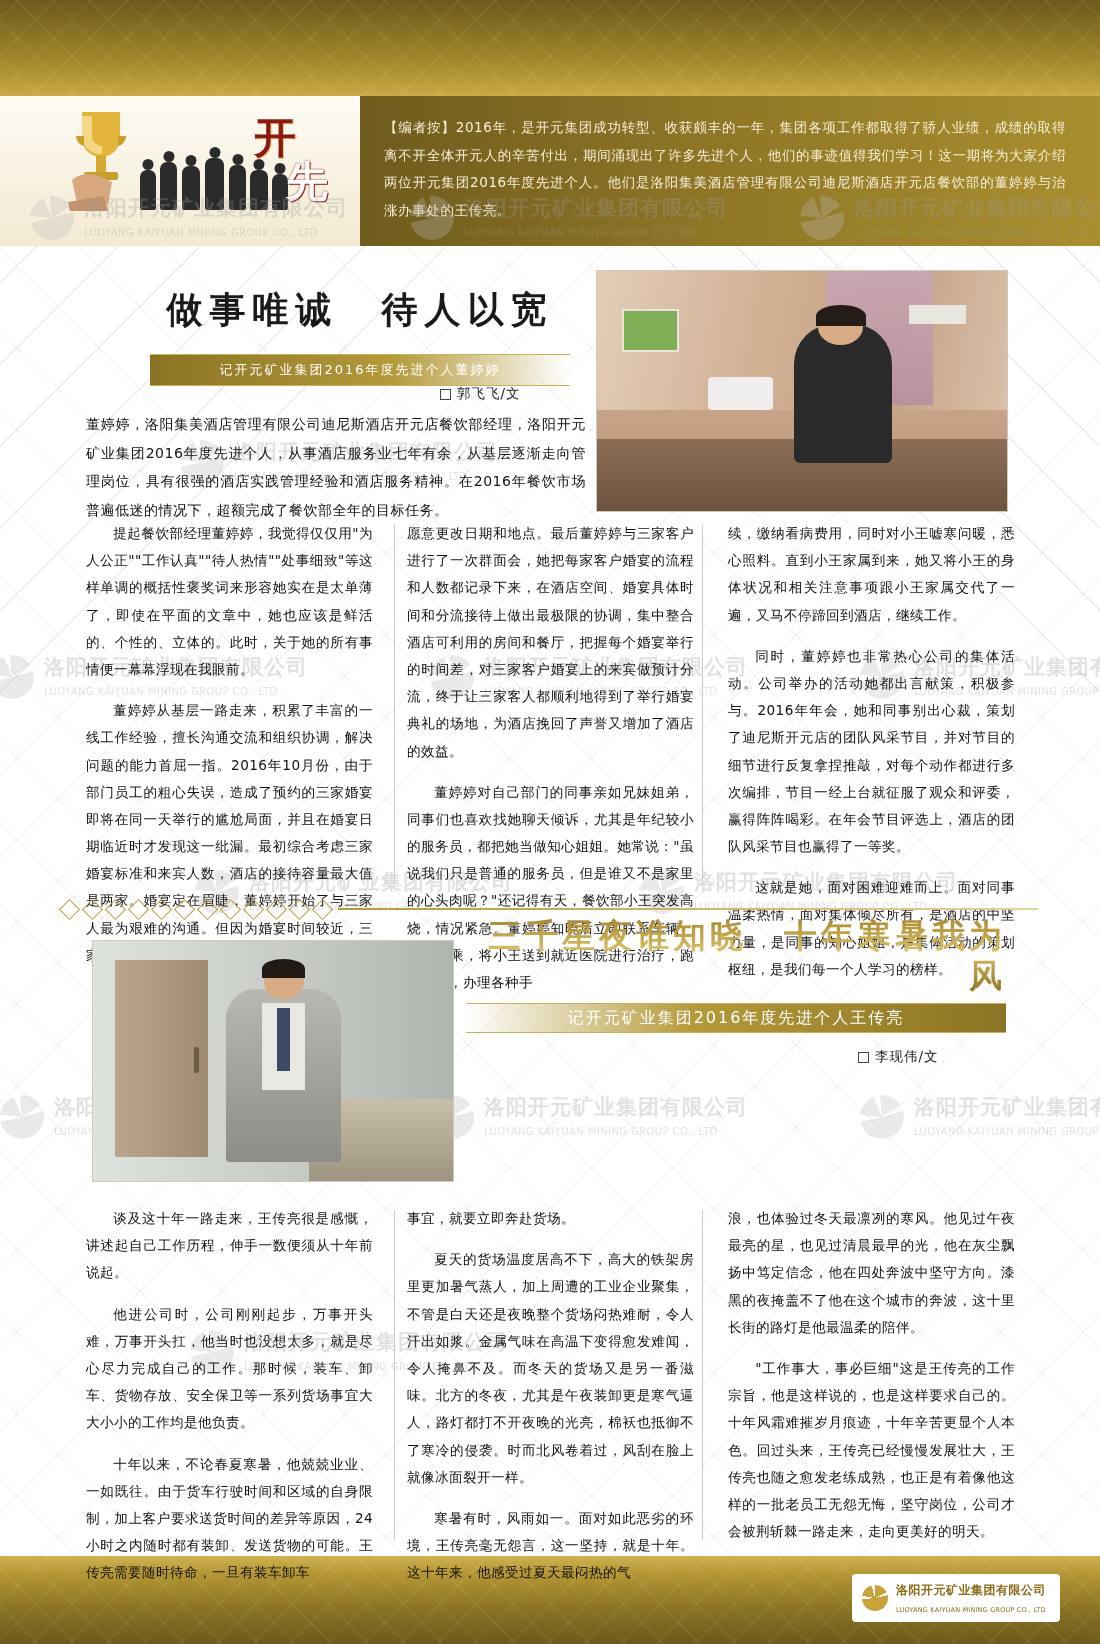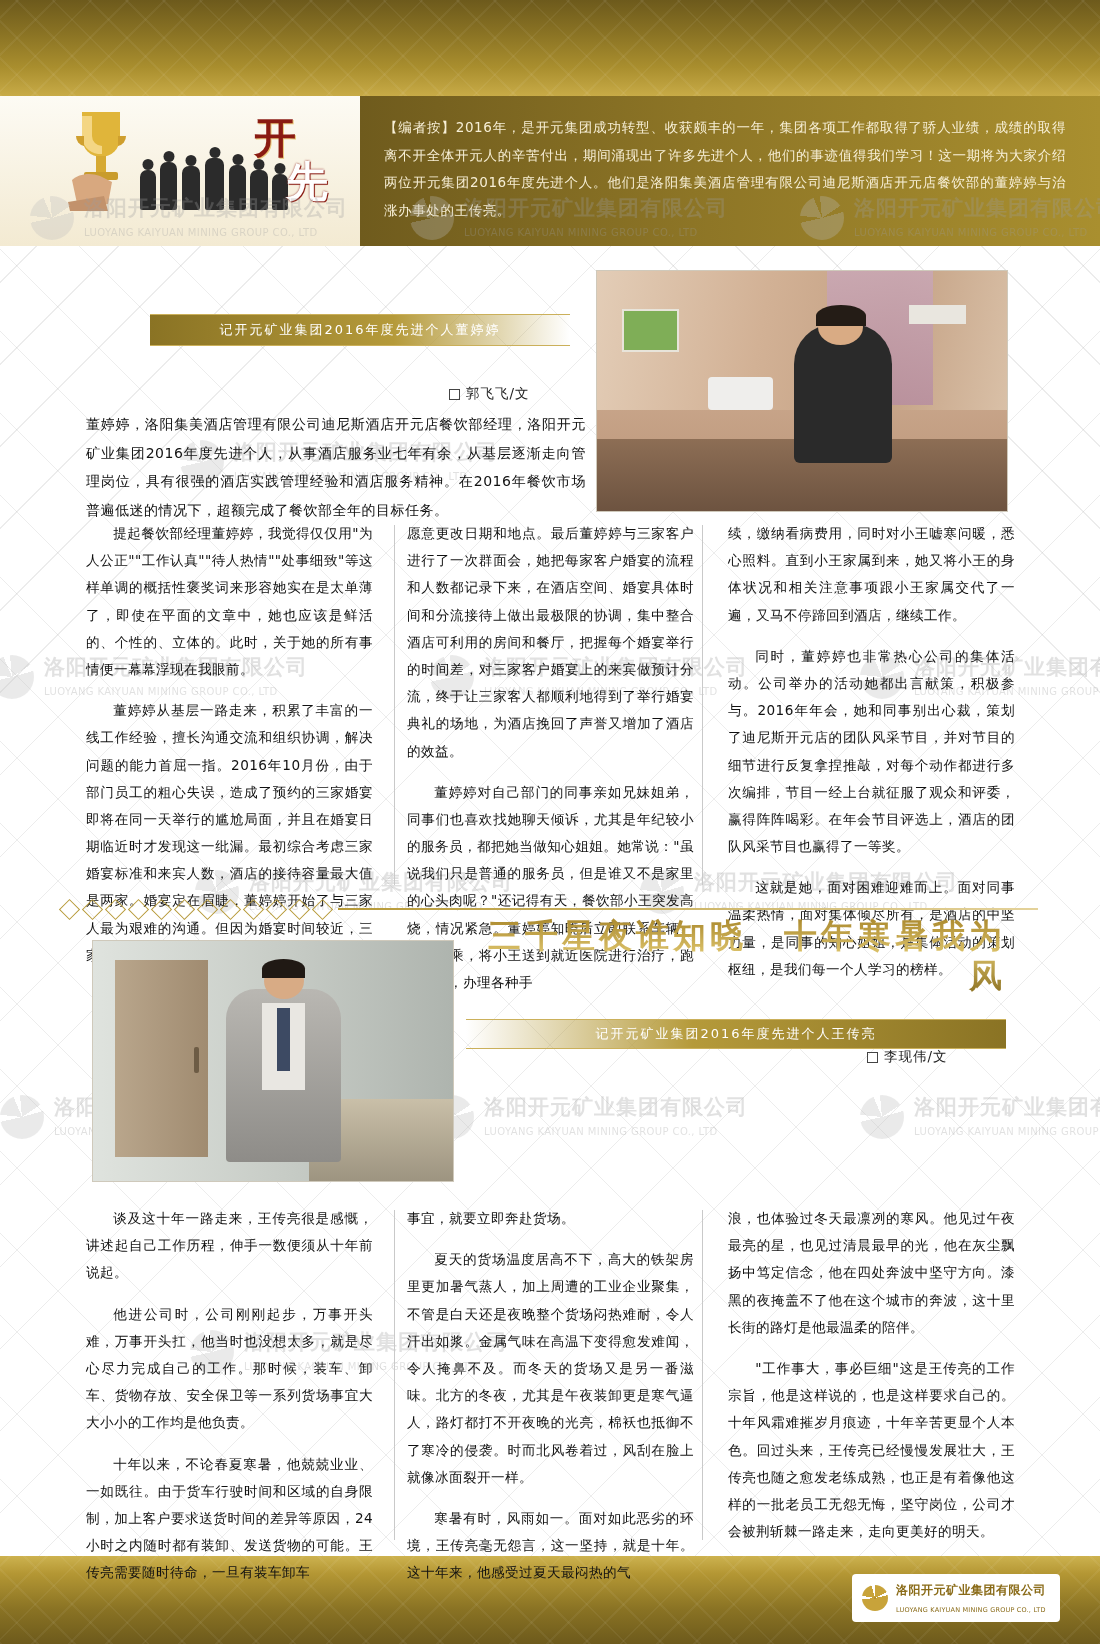--- a/index.html
+++ b/index.html
@@ -115,21 +115,21 @@
   }
   .sub-bar{
     margin-top:24px;height:30px;
     background:linear-gradient(90deg,#8a7324 0%,#b59a3a 58%,rgba(181,154,58,0) 100%);
     display:flex;align-items:center;justify-content:center;
     color:#fff;font-size:13px;letter-spacing:2px;
     border-top:1px solid #cbb05a;border-bottom:1px solid #cbb05a;
   }
   .byline{
     position:absolute;font-size:13.5px;color:#222;letter-spacing:1px;
-    display:flex;align-items:center;gap:6px;margin-left:9px;
+    display:flex;align-items:center;gap:6px;
   }
   .byline .sq{width:9px;height:9px;border:1px solid #444;display:inline-block;}
   .photo{
     position:absolute;overflow:hidden;border:1px solid #cfc9bb;
   }
   #photo-1{left:596px;top:270px;width:410px;height:240px;}
   .ph1-bg{
     position:absolute;inset:0;
     background:
       linear-gradient(180deg,#d8bfa8 0%, #caa78c 48%, #b99477 100%);
@@ -163,24 +163,24 @@
 
   .art2-title-wrap{position:absolute;left:466px;top:916px;width:540px;}
   .art2-title{
     font-size:33px;font-weight:bold;letter-spacing:4px;text-align:right;
     color:#6e5a1c;
     background:linear-gradient(180deg,#a8862a 0%, #d9bf67 45%, #8a6f20 100%);
     -webkit-background-clip:text;background-clip:text;color:transparent;
     line-height:1.2;
   }
   .sub-bar2{
-    margin-top:24px;height:28px;
+    margin-top:8px;height:28px;
     background:linear-gradient(270deg,#8a7324 0%,#b59a3a 58%,rgba(181,154,58,0) 100%);
     display:flex;align-items:center;justify-content:center;
-    color:#fff;font-size:13px;letter-spacing:2px;
+    color:#fff;font-size:16px;letter-spacing:2px;
     border-top:1px solid #cbb05a;border-bottom:1px solid #cbb05a;text-align:right;
   }
 
   
   .diamond-div{
     position:absolute;left:62px;top:898px;width:976px;height:22px;
     display:flex;align-items:center;gap:8px;
   }
   .diamond-div .d{
     width:13px;height:13px;transform:rotate(45deg);
@@ -316,20 +316,21 @@
   <div class="wm" style="left:860px;top:1095px">
     <span class="wmark"></span>
     <span class="wtx"><span class="wcn">洛阳开元矿业集团有限公司</span><br><span class="wen">LUOYANG KAIYUAN MINING GROUP CO., LTD</span></span>
   </div>
   <div class="wm" style="left:190px;top:1330px">
     <span class="wmark"></span>
     <span class="wtx"><span class="wcn">洛阳开元矿业集团有限公司</span><br><span class="wen">LUOYANG KAIYUAN MINING GROUP CO., LTD</span></span>
   </div>
 
   <div class="art1-title-wrap">
+    <div class="art1-title">做事唯诚　待人以宽</div>
     <div class="sub-bar">记开元矿业集团2016年度先进个人董婷婷</div>
   </div>
   <div class="byline" style="left:440px;top:385px">
     <span class="sq"></span>
     <span>郭飞飞/文</span>
   </div>
 
   <div class="photo" id="photo-1">
     <div class="ph1-bg"></div>
       <div class="ph1-wall"></div>

